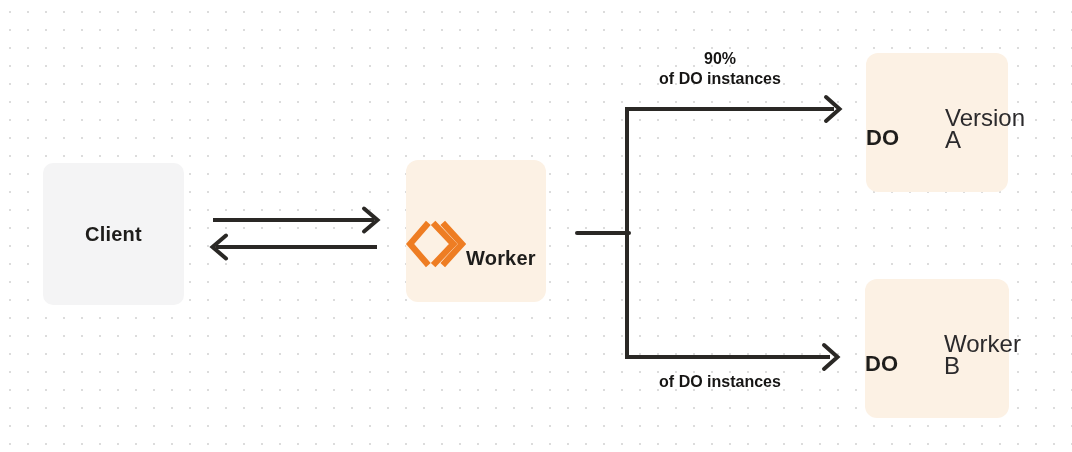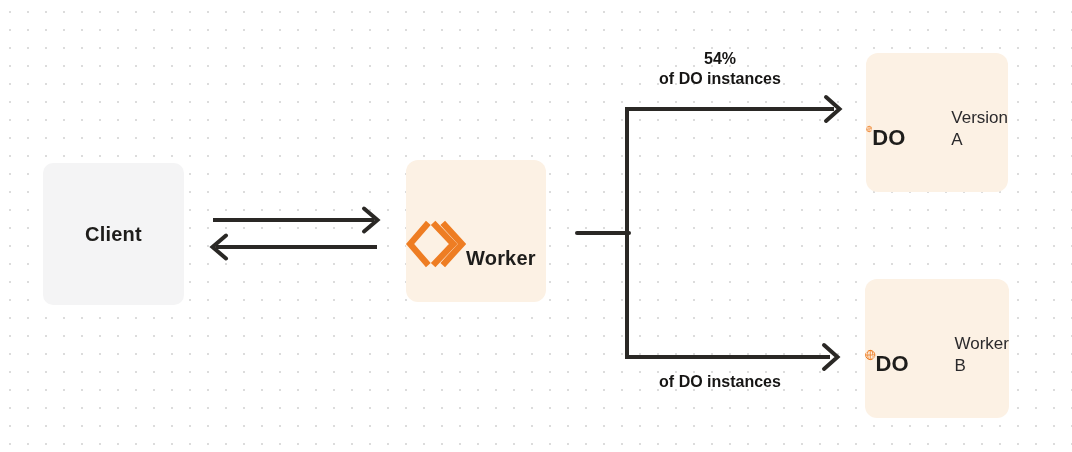--- a/index.html
+++ b/index.html
@@ -71,21 +71,21 @@
   .do-node-b { left: 865px; top: 279px; width: 144px; height: 139px; }
   .do-node .node-title {
     margin-top: 19px;
     font-size: 22px;
     font-weight: 700;
     line-height: 24px;
     color: #1e1d1b;
   }
   .do-node .node-subtitle {
     margin-top: 1px;
-    font-size: 17px;
+    font-size: 24px;
     line-height: 22px;
     font-weight: 400;
     color: #2b2a2c;
     margin-left: 46px;
   }
 
   .edge-label {
     position: absolute;
     left: 610px;
     width: 220px;
@@ -165,21 +165,21 @@
       <circle cx="13.7" cy="19.5" r="8.5" fill="#ffffff"></circle>
       <circle cx="13.7" cy="19.5" r="5" fill="#EE7D23"></circle>
       <circle cx="49" cy="44.2" r="8.5" fill="#ffffff"></circle>
       <circle cx="49" cy="44.2" r="5" fill="#EE7D23"></circle>
     </svg>
     <span class="node-title">DO</span>
     <span class="node-subtitle">Worker B</span>
   </div>
 
   <div class="edge-label edge-label-top">
-    <div>54%</div>
+    <div>90%</div>
     <div>of DO instances</div>
   </div>
 
   <div class="edge-label edge-label-bottom">
     <div>of DO instances</div>
   </div>
 
 </div>
 
 </body></html>

